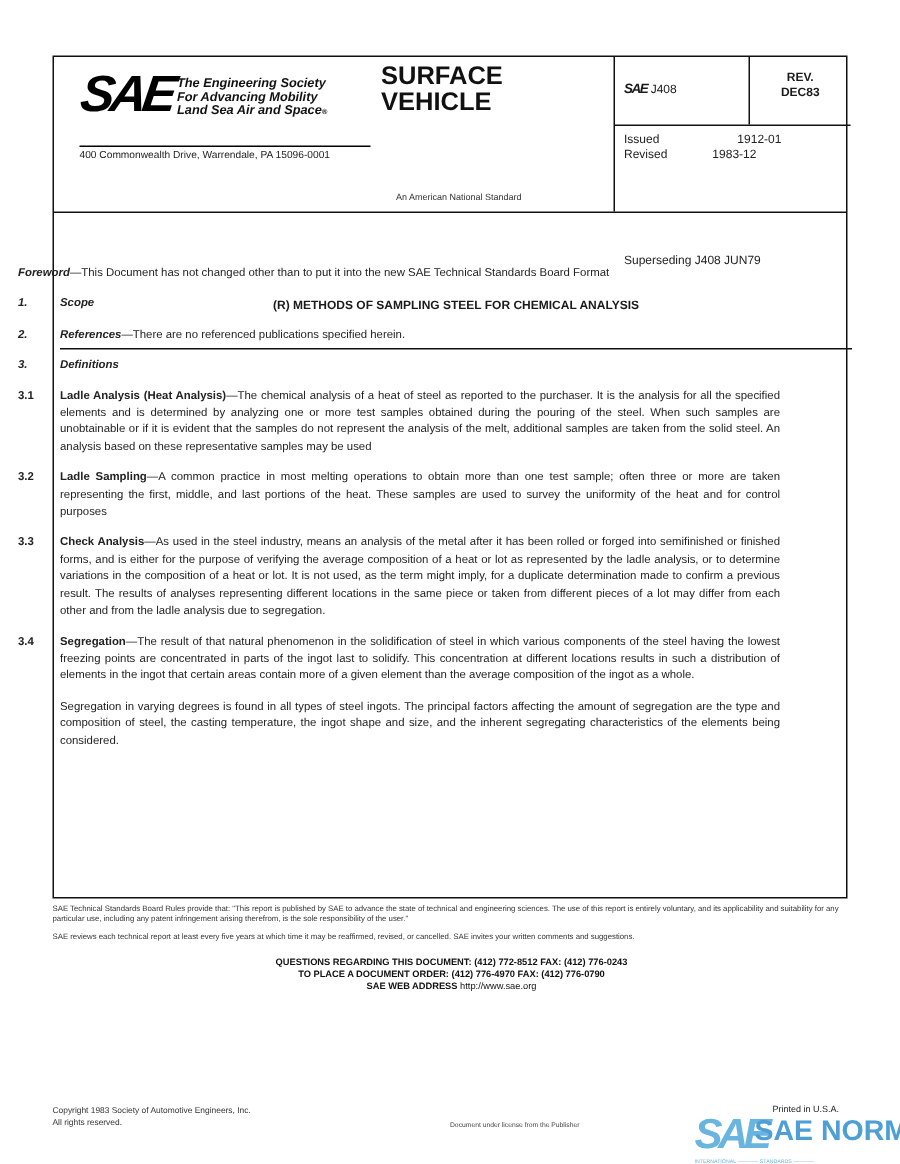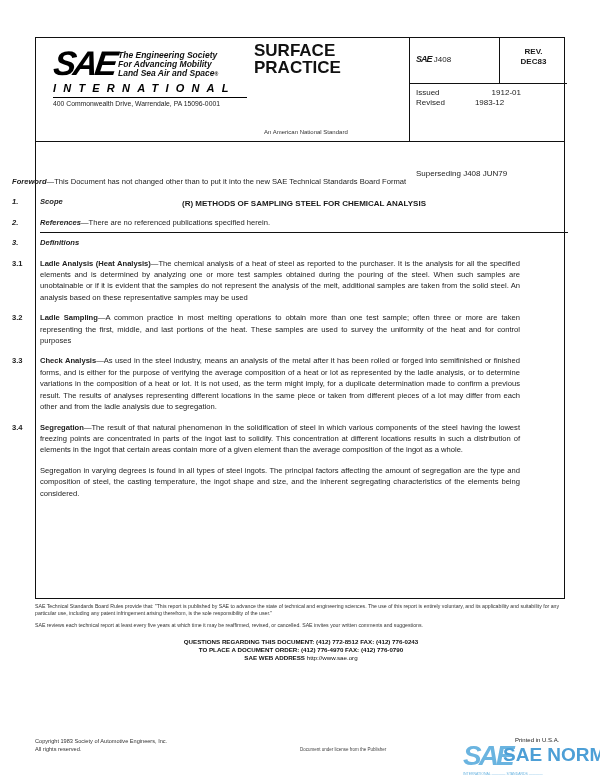--- a/index.html
+++ b/index.html
@@ -56,27 +56,26 @@
 
 <div class="frame">
   <div class="hdr">
     <div class="logo-cell">
       <div class="sae-logo">SAE</div>
       <div class="soc">
         <div>The Engineering Society</div>
         <div>For Advancing Mobility</div>
         <div><span>Land Sea Air and Space</span><span style="font-size:5px">®</span></div>
       </div>
-      <div class="intl">INTERNATIONAL</div>
       <div class="rule"></div>
       <div class="addr">400 Commonwealth Drive, Warrendale, PA 15096-0001</div>
     </div>
     <div class="title-cell">
       <div class="big">SURFACE</div>
-      <div class="big">PRACTICE</div>
+      <div class="big">VEHICLE</div>
     </div>
     <div class="ans">An American National Standard</div>
     <div class="code-cell">
       <div class="code-top">
         <div class="code-num"><b>SAE</b> <span>J408</span></div>
         <div class="rev">
           <div>REV.</div>
           <div>DEC83</div>
         </div>
       </div>

